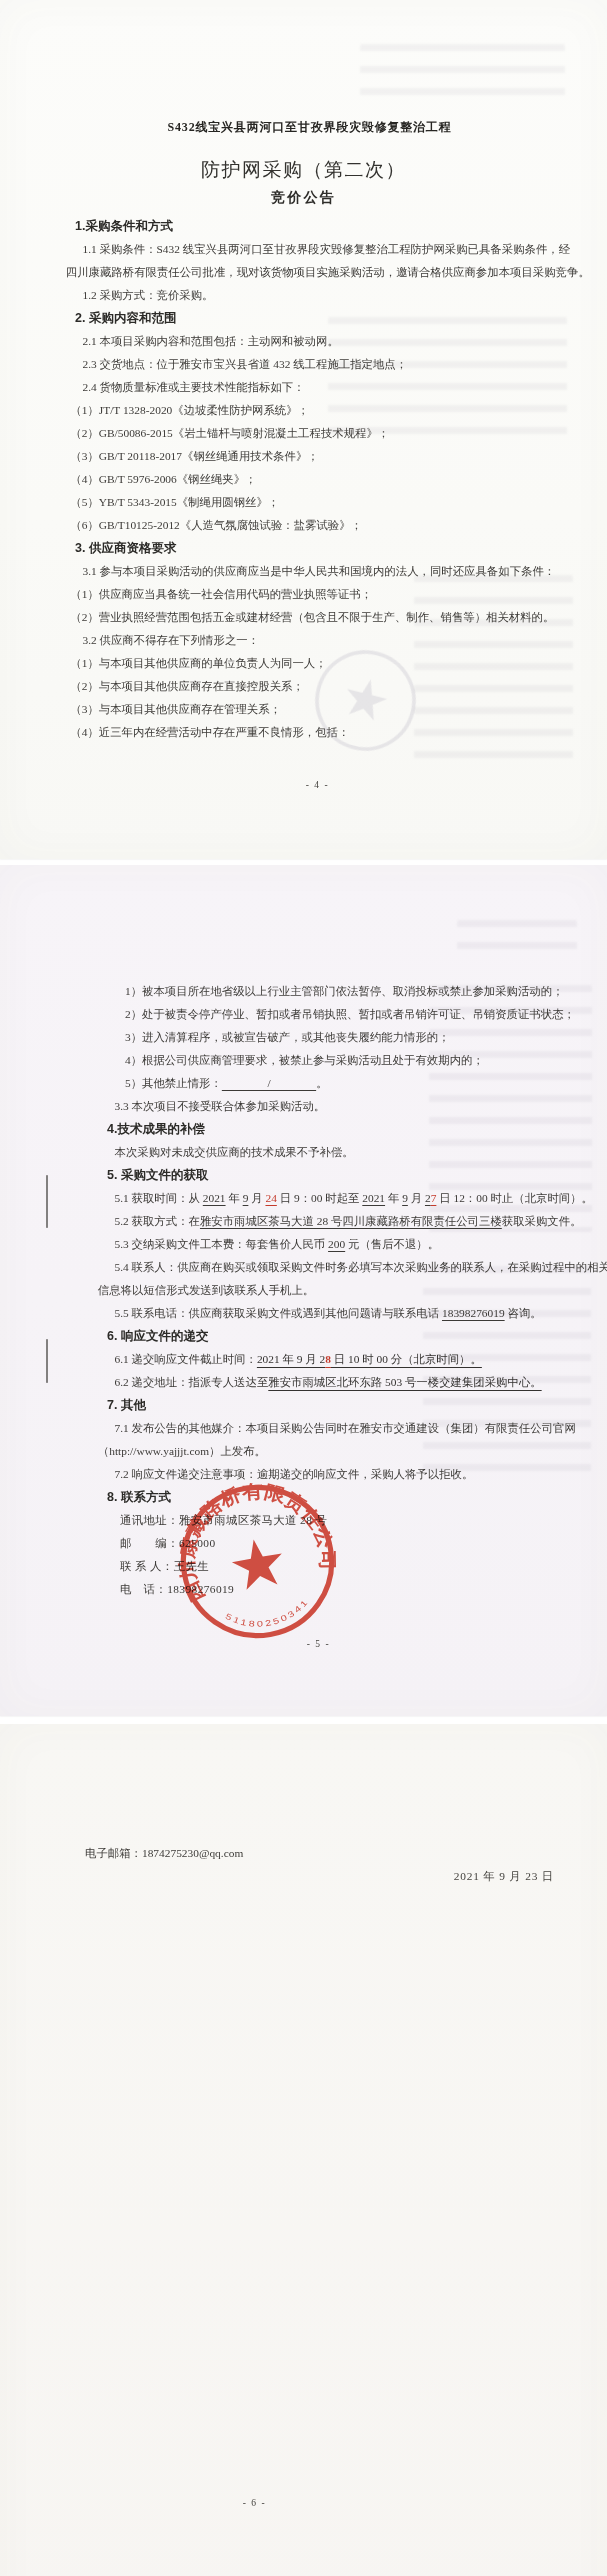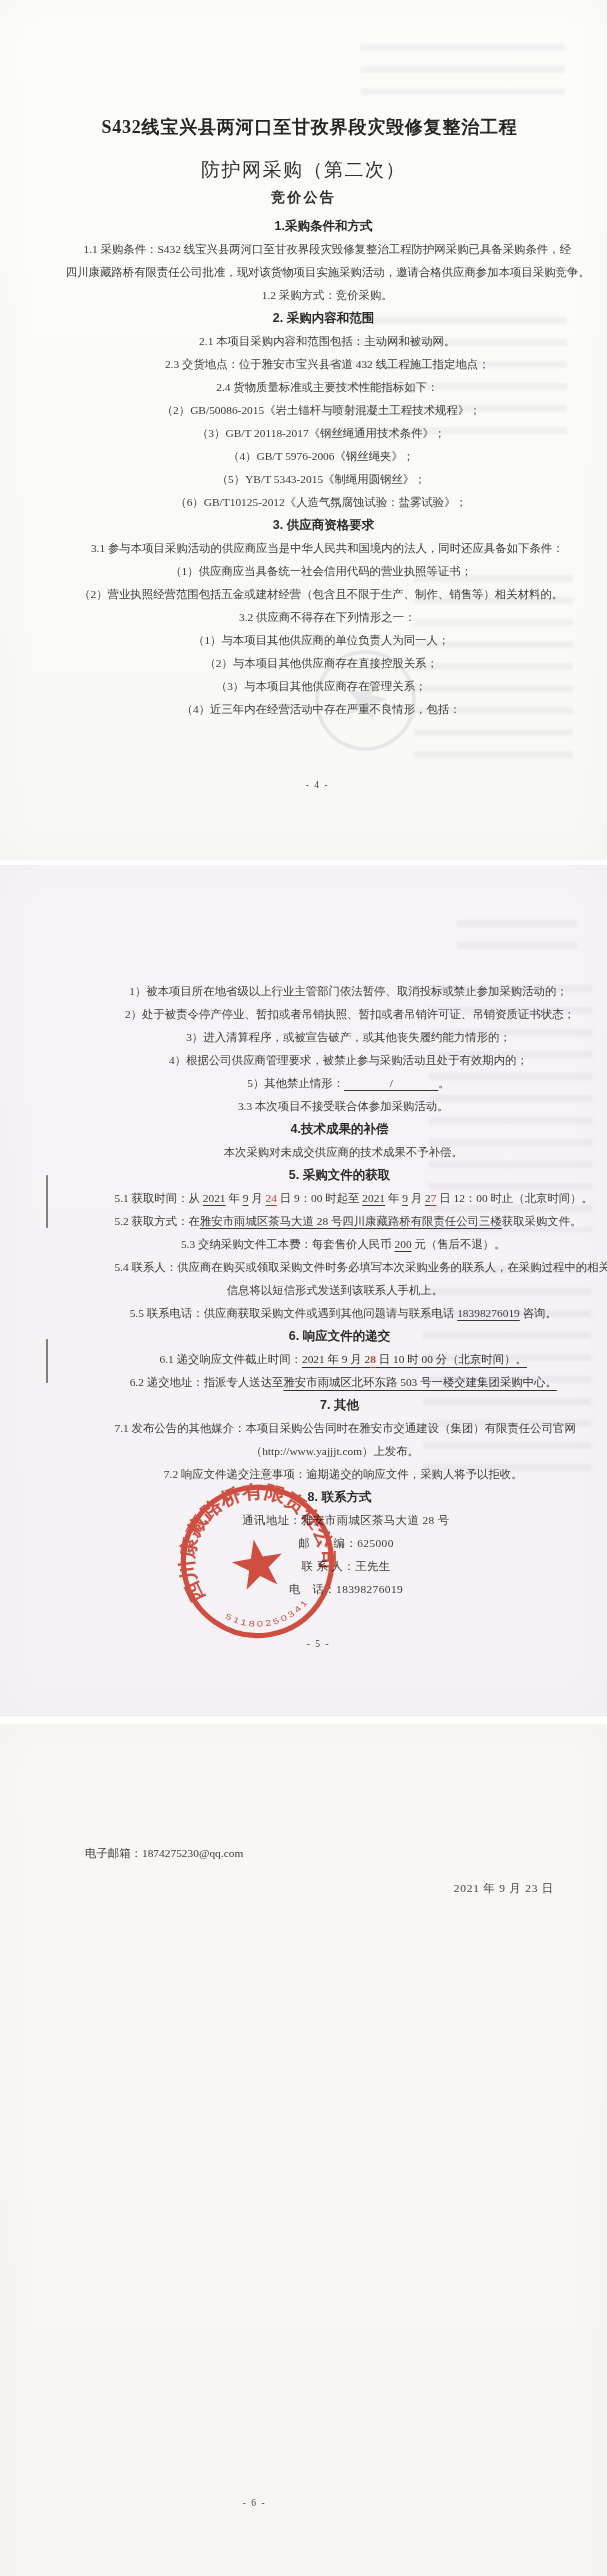--- a/index.html
+++ b/index.html
@@ -10,32 +10,32 @@
   }
   .page{position:relative;width:607px;overflow:hidden;box-shadow:0 0.8px 1.5px rgba(0,0,0,.10), inset 0 0 46px rgba(90,80,70,.03);}
   .page-1{height:859px;background:linear-gradient(180deg,#fcfcfa 0%,#fafaf7 60%,#f8f8f5 100%);}
   .page-gap{width:607px;background:#ffffff;}
   .gap-1{height:6px;}
   .gap-2{height:7.6px;}
   .page-2{height:851px;background:linear-gradient(180deg,#f7f4f8 0%,#f5f2f6 100%);}
   .page-3{height:1020px;background:linear-gradient(180deg,#f8f7f4 0%,#f7f5f2 100%);}
 
   .doc-title{position:absolute;top:115px;left:12px;right:0;height:24px;line-height:24px;text-align:center;
-    font-family:"Liberation Serif", serif;font-weight:700;font-size:18px;letter-spacing:0.8px;color:#262522;}
+    font-family:"Liberation Serif", serif;font-weight:700;font-size:12px;letter-spacing:0.8px;color:#262522;}
   .doc-subtitle{position:absolute;top:158px;left:0;right:0;height:23px;line-height:23px;text-align:center;
     font-family:"Liberation Sans", sans-serif;font-weight:500;font-size:19px;letter-spacing:1.5px;color:#33322f;}
   .doc-notice-type{position:absolute;top:185px;left:0;right:0;height:24px;line-height:24px;text-align:center;
     font-family:"Liberation Sans", sans-serif;font-weight:600;font-size:14px;letter-spacing:2.3px;color:#2e2d2a;}
 
   .lines{position:absolute;left:65px;right:35px;}
   .p1-lines{top:215px;}
   .p2-lines{top:115px;margin-left:32px;}
 
   .line{position:relative;height:23px;line-height:23px;white-space:nowrap;
-    font-family:"Liberation Serif", serif;font-size:11.4px;color:#3c3a37;text-align:center;}
+    font-family:"Liberation Serif", serif;font-size:11.4px;color:#3c3a37;}
   .page-2 .line{height:23px;line-height:23px;}
   .line.h{font-family:"Liberation Sans", sans-serif;font-weight:700;font-size:12.5px;color:#2c2b28;padding-left:10px;}
   .line.xx{padding-left:17.5px;}
   .line.cont{padding-left:0.8px;}
   .line.paren{padding-left:5.3px;}
   .line.num{padding-left:28px;}
   .line.contact{padding-left:23px;letter-spacing:0.4px;}
 
   .sg-n{}
   .sg-u{text-decoration:underline;text-underline-offset:3px;text-decoration-thickness:0.8px;}
@@ -43,21 +43,21 @@
   .sg-bu{font-weight:400;color:#343230;text-decoration:underline;text-underline-offset:3.8px;text-decoration-thickness:1.1px;}
   .sg-bur{font-weight:700;color:#c43a2b;text-decoration:underline;text-underline-offset:3.8px;text-decoration-thickness:1.1px;}
 
   .page-num{position:absolute;height:20px;line-height:20px;text-align:center;
     font-size:9.5px;color:#45433f;letter-spacing:1.5px;}
   .pn-1{top:775px;left:287px;width:61px;}
   .pn-2{top:769px;left:288px;width:61px;}
   .pn-3{top:769px;left:224px;width:61px;}
 
   .email-line{position:absolute;left:85px;top:118px;height:23px;line-height:23px;font-size:11.4px;color:#3c3a37;}
-  .date-line{position:absolute;right:53px;top:141px;height:23px;line-height:23px;font-size:11.4px;color:#45433f;letter-spacing:0.8px;margin-top:12px;}
+  .date-line{position:absolute;right:53px;top:141px;height:23px;line-height:23px;font-size:11.4px;color:#45433f;letter-spacing:0.8px;}
 
   .stamp{position:absolute;left:176px;top:615px;width:163px;height:163px;transform:rotate(-10deg);
     opacity:.88;mix-blend-mode:multiply;}
   .ghost-stamp{position:absolute;left:305px;top:640px;width:121px;height:121px;opacity:.17;
     transform:rotate(14deg) scaleX(-1);filter:blur(0.5px);}
 
   .ghost-text{position:absolute;border-radius:2.3px;filter:blur(1.2px);
     background:repeating-linear-gradient(180deg, rgba(122,115,138,.075) 0 6.8px, transparent 6.8px 22px);}
   .g1a{left:360px;top:44px;width:205px;height:64px;}
   .g1b{left:328px;top:317px;width:239px;height:125px;}
@@ -84,20 +84,21 @@
 
   <div class="lines p1-lines">
       <div class="line h"><span class="sg-n">1.采购条件和方式</span></div>
       <div class="line xx"><span class="sg-n">1.1 采购条件：S432 线宝兴县两河口至甘孜界段灾毁修复整治工程防护网采购已具备采购条件，经</span></div>
       <div class="line cont"><span class="sg-n">四川康藏路桥有限责任公司批准，现对该货物项目实施采购活动，邀请合格供应商参加本项目采购竞争。</span></div>
       <div class="line xx"><span class="sg-n">1.2 采购方式：竞价采购。</span></div>
       <div class="line h"><span class="sg-n">2. 采购内容和范围</span></div>
       <div class="line xx"><span class="sg-n">2.1 本项目采购内容和范围包括：主动网和被动网。</span></div>
       <div class="line xx"><span class="sg-n">2.3 交货地点：位于雅安市宝兴县省道 432 线工程施工指定地点；</span></div>
       <div class="line xx"><span class="sg-n">2.4 货物质量标准或主要技术性能指标如下：</span></div>
+      <div class="line paren"><span class="sg-n">（1）JT/T  1328-2020《边坡柔性防护网系统》；</span></div>
       <div class="line paren"><span class="sg-n">（2）GB/50086-2015《岩土锚杆与喷射混凝土工程技术规程》；</span></div>
       <div class="line paren"><span class="sg-n">（3）GB/T 20118-2017《钢丝绳通用技术条件》；</span></div>
       <div class="line paren"><span class="sg-n">（4）GB/T 5976-2006《钢丝绳夹》；</span></div>
       <div class="line paren"><span class="sg-n">（5）YB/T 5343-2015《制绳用圆钢丝》；</span></div>
       <div class="line paren"><span class="sg-n">（6）GB/T10125-2012《人造气氛腐蚀试验：盐雾试验》；</span></div>
       <div class="line h"><span class="sg-n">3.  供应商资格要求</span></div>
       <div class="line xx"><span class="sg-n">3.1 参与本项目采购活动的供应商应当是中华人民共和国境内的法人，同时还应具备如下条件：</span></div>
       <div class="line paren"><span class="sg-n">（1）供应商应当具备统一社会信用代码的营业执照等证书；</span></div>
       <div class="line paren"><span class="sg-n">（2）营业执照经营范围包括五金或建材经营（包含且不限于生产、制作、销售等）相关材料的。</span></div>
       <div class="line xx"><span class="sg-n">3.2 供应商不得存在下列情形之一：</span></div>

